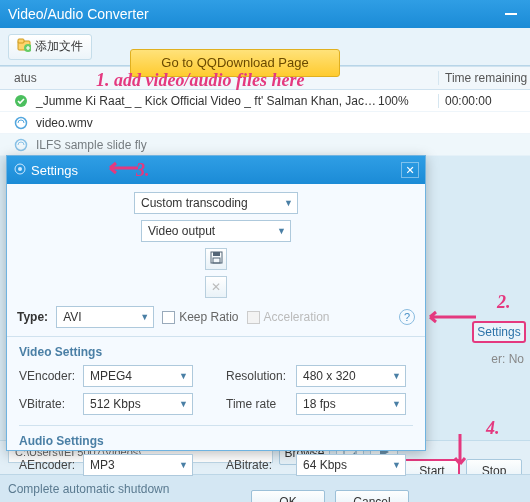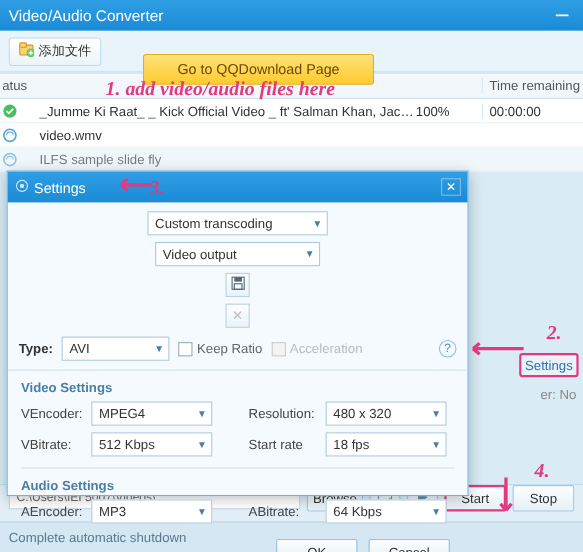--- a/index.html
+++ b/index.html
@@ -11,39 +11,39 @@
     .titlebar .min svg { display: block; }
     
     
     .toolbar { height: 38px; display: flex; align-items: center; padding: 4px 8px; gap: 8px; background: #e8f3fa; border-bottom: 1px solid #b7d5e8; }
     .add-file-btn { display: flex; align-items: center; gap: 4px; height: 26px; padding: 0 8px; border: 1px solid #c5ddea; background: linear-gradient(#fff,#ecf4f9); border-radius: 3px; font-size: 12px; color: #2a6; }
     .add-file-btn span.lbl { color: #333; }
     .goto-btn { margin-left: 30px; flex: 0 0 auto; height: 28px; width: 210px; background: linear-gradient(#ffe27a,#ffcb2f); border: 1px solid #e0b020; border-radius: 3px; color: #6b4a00; font-size: 13px; display: flex; align-items: center; justify-content: center; margin-top: 32px; }
     
     
     .table-head { display: flex; background: #f1f7fb; border-top: 1px solid #cfe2ef; border-bottom: 1px solid #cfe2ef; height: 24px; align-items: center; font-size: 12px; color: #555; }
-    .col-s { width: 30px; padding-left: 2px; }
+    .col-s { width: 30px; padding-left: 14px; }
     .col-n { flex: 1; padding-left: 6px; }
     .col-p { width: 60px; }
     .col-t { width: 92px; border-left: 1px solid #d6e6f0; padding-left: 6px; }
     .row { display: flex; height: 22px; align-items: center; padding: 0; font-size: 12px; background: #fff; border-bottom: 1px solid #eef5fa; }
     .row .col-s svg { display: block; }
     .ellip { white-space: nowrap; overflow: hidden; text-overflow: ellipsis; }
     
     
     .settings-btn { position: absolute; right: 4px; top: 321px; width: 54px; height: 22px; border: 2px solid #e4397f; border-radius: 3px; background: #eaf3fa; color: #2c72a8; display: flex; align-items: center; justify-content: center; font-size: 12px; }
     .er-no { position: absolute; right: 6px; top: 352px; font-size: 12px; color: #888; }
     
     
     .bottom { position: absolute; left: 0; right: 0; bottom: 28px; height: 34px; background: #e2eff7; border-top: 1px solid #c2dceb; display: flex; padding: 0 8px; gap: 6px; }
     .path-box { flex: 1; height: 22px; background: #fff; border: 1px solid #bcd6e6; padding: 0 6px; display: flex; align-items: center; color: #666; font-size: 11px; overflow: hidden; }
     .browse-btn, .icon-btn, .start-btn, .stop-btn { height: 24px; border: 1px solid #a9c9de; background: linear-gradient(#fdfefe,#e4f0f7); border-radius: 2px; font-size: 12px; color: #333; display: flex; align-items: center; justify-content: center; }
     .browse-btn { width: 51px; }
     .icon-btn { width: 28px; }
-    .start-btn, .stop-btn { width: 56px; }
+    .start-btn, .stop-btn { width: 56px; margin-top: 18px; }
     .footer { position: absolute; left: 0; right: 0; bottom: 0; height: 28px; background: #d4e7f3; display: flex; align-items: center; padding: 0 8px; color: #5a7a90; font-size: 12px; border-top: 1px solid #bcd6e6; }
     
     
     .dialog { position: absolute; left: 6px; top: 155px; width: 420px; height: 296px; background: #f5faff; border: 1px solid #6fb3e0; box-shadow: 0 3px 12px rgba(0,0,0,.25); }
     .dlg-title { height: 28px; background: linear-gradient(#2f9ee5,#1b8bd6); color: #fff; display: flex; align-items: center; padding: 0 6px; font-size: 13px; }
     .dlg-title .icon { margin-right: 4px; }
     .dlg-title .close { margin-left: auto; width: 18px; height: 16px; border: 1px solid rgba(255,255,255,.4); display: flex; align-items: center; justify-content: center; font-size: 11px; }
     
     .dlg-row1 { display: flex; align-items: center; gap: 6px; padding: 8px 10px 6px; flex-direction: column; }
     .combo { height: 22px; border: 1px solid #aec9dc; background: #fff; display: flex; align-items: center; padding: 0 4px 0 6px; font-size: 12px; color: #333; position: relative; }
@@ -265,21 +265,21 @@
   </div>
   <div class="grid2">
     <div class="cell">
       <label>VBitrate:</label>
       <div class="combo w4">
         <span>512 Kbps</span>
           <span class="arrow">▼</span>
       </div>
     </div>
     <div class="cell right">
-      <label>Start rate</label>
+      <label>Time rate</label>
       <div class="combo w4">
         <span>18 fps</span>
           <span class="arrow">▼</span>
       </div>
     </div>
   </div>
 
   <div class="audio-sep"></div>
   <div class="sect-title">Audio Settings</div>
   <div class="grid2">

